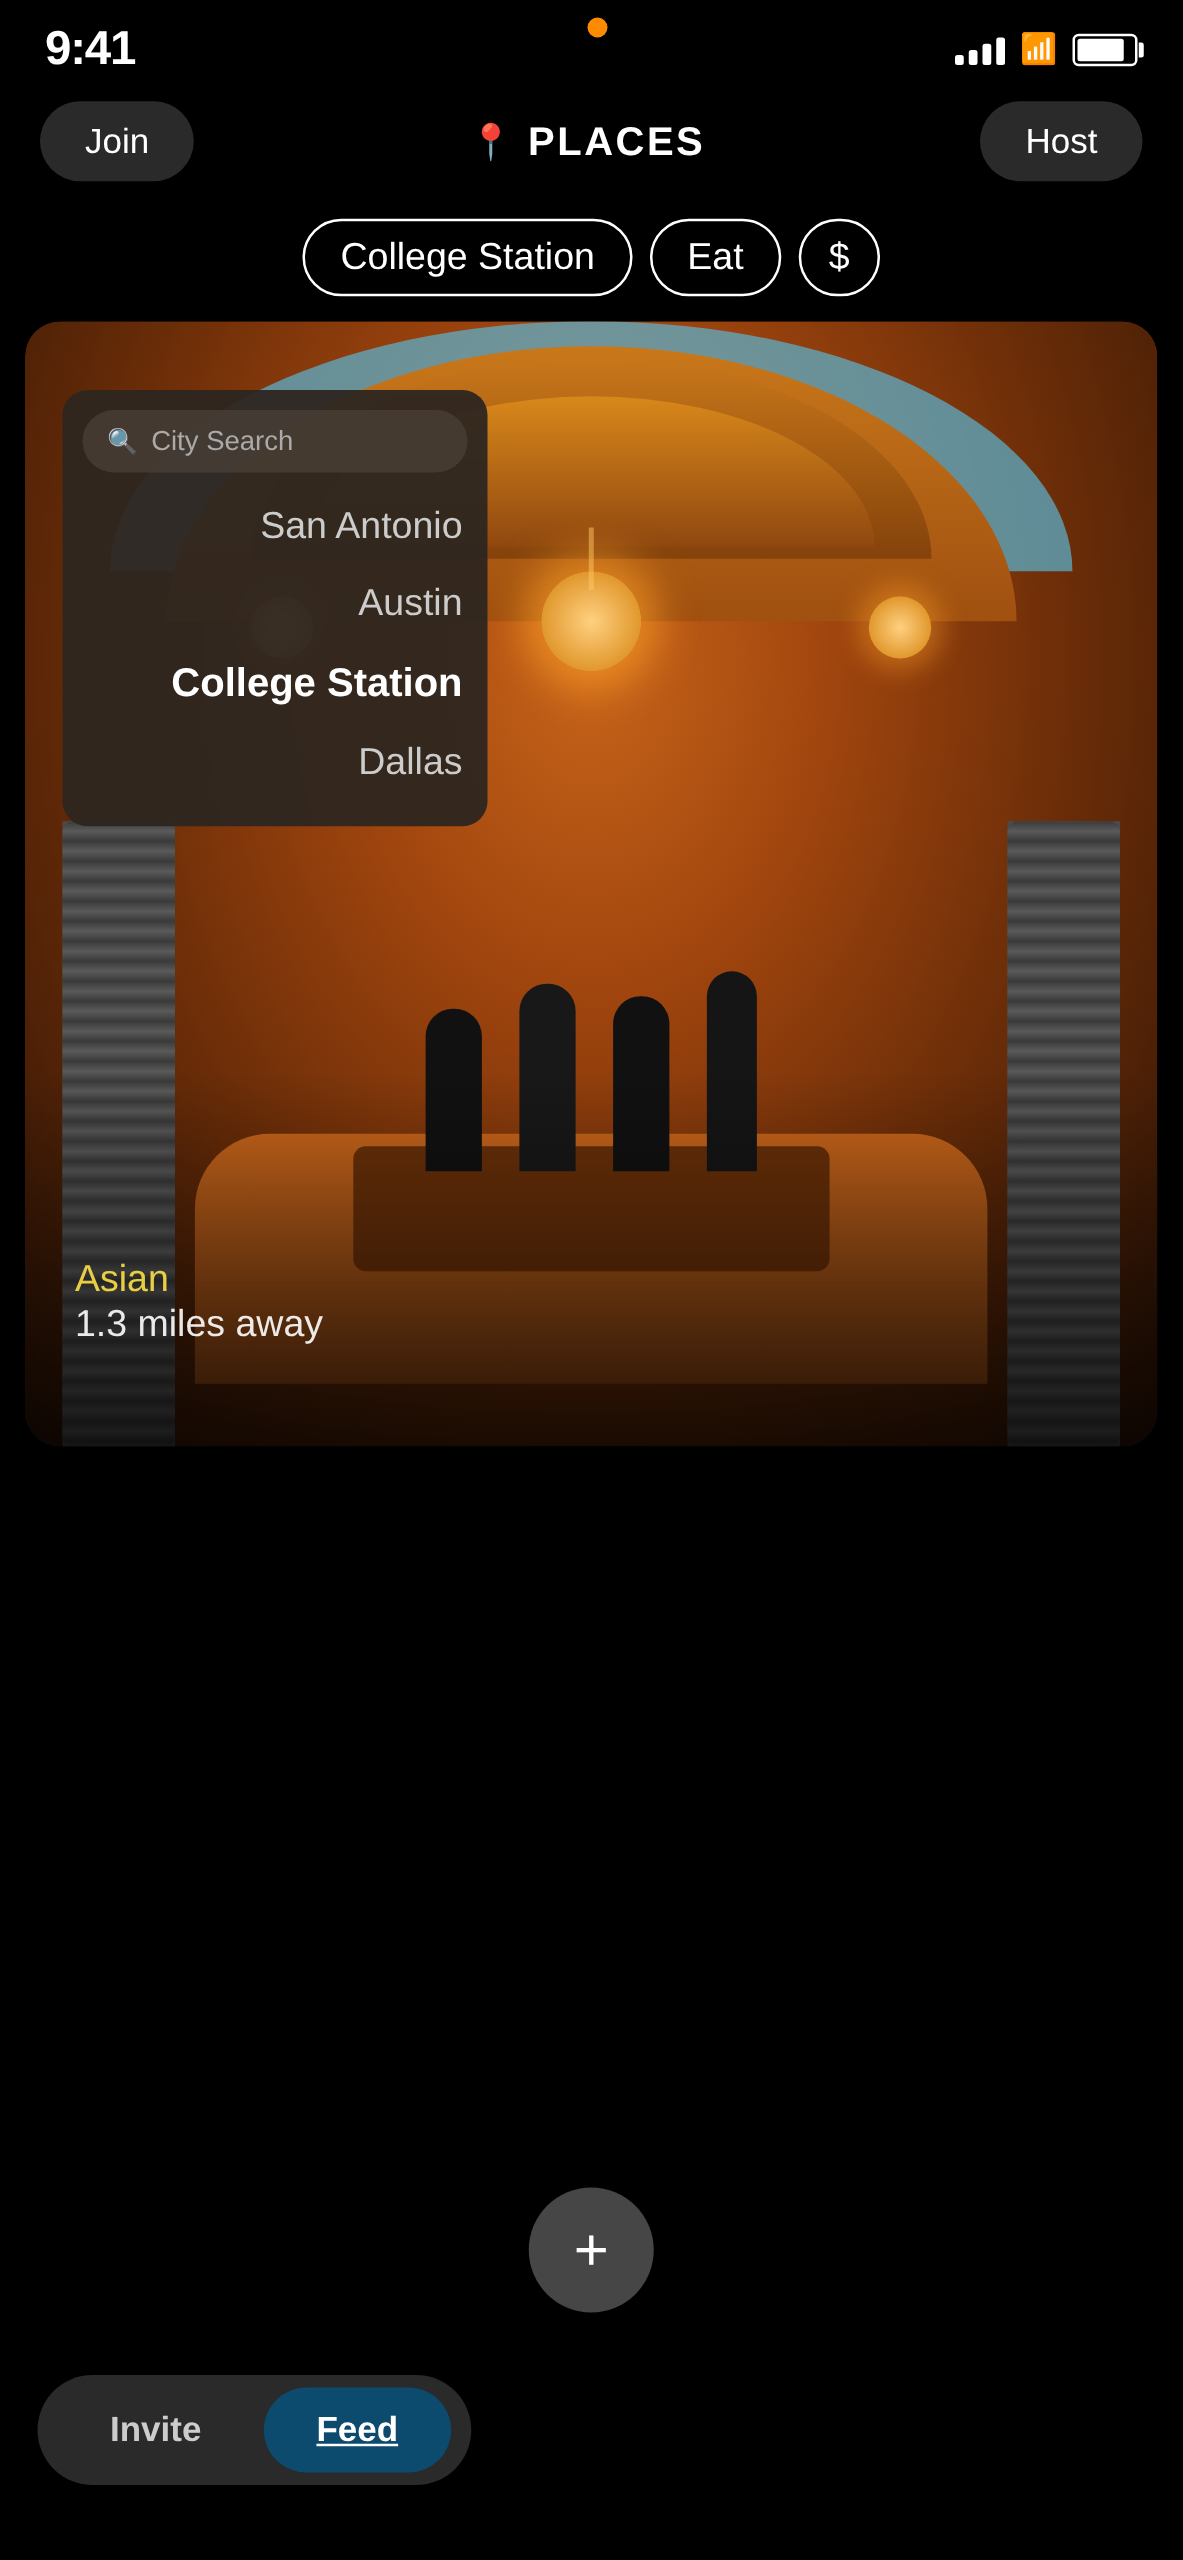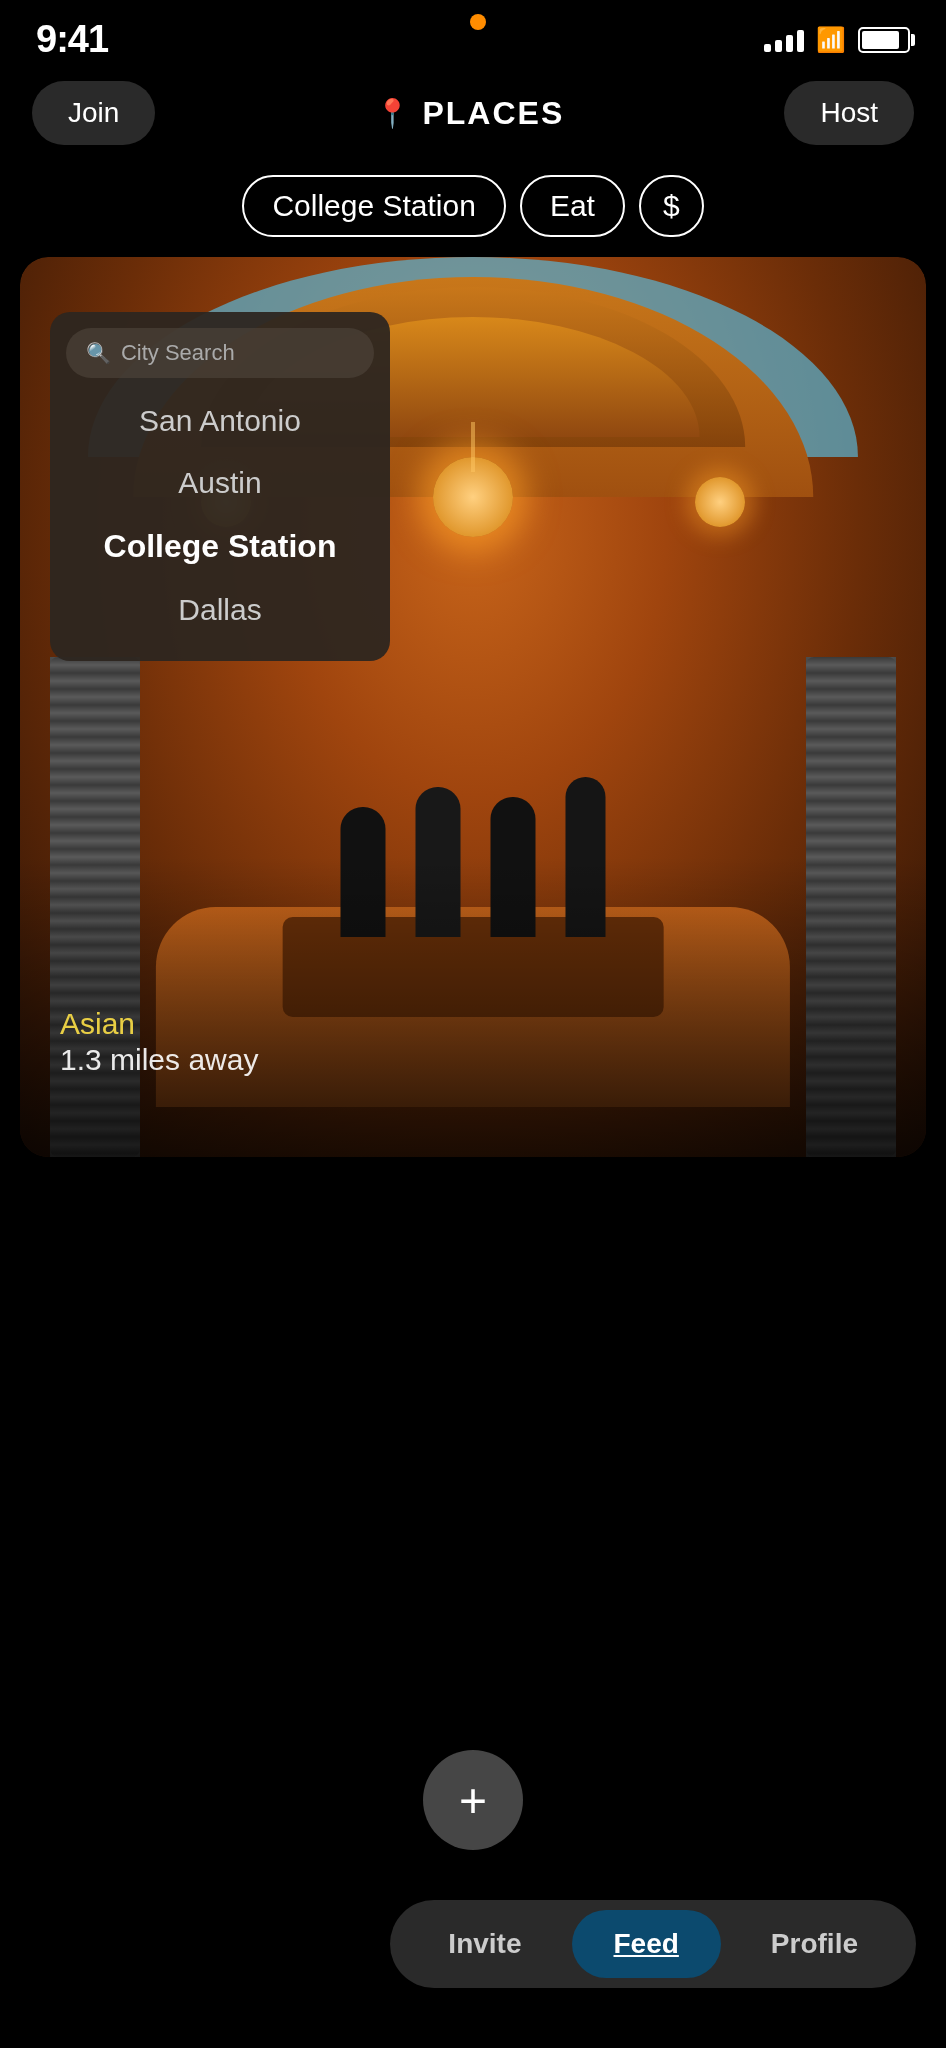--- a/index.html
+++ b/index.html
@@ -297,21 +297,21 @@
       color: #aaa;
       font-size: 20px;
     }
 
     .search-placeholder {
       color: #aaa;
       font-size: 22px;
     }
 
     .dropdown-item {
-      text-align: center;
+      text-align: right;
       padding: 14px 20px;
       font-size: 30px;
       color: #ccc;
       cursor: pointer;
     }
 
     .dropdown-item.active {
       color: #fff;
       font-weight: 700;
       font-size: 32px;
@@ -337,21 +337,21 @@
       font-size: 48px;
       cursor: pointer;
       display: flex;
       align-items: center;
       justify-content: center;
     }
 
     
     .bottom-nav {
       display: flex;
-      justify-content: flex-end;
+      justify-content: flex-start;
       align-items: center;
       padding: 20px 30px 60px;
     }
 
     .bottom-nav-inner {
       display: flex;
       background: #2a2a2a;
       border-radius: 60px;
       padding: 10px 16px;
       gap: 8px;
@@ -480,17 +480,16 @@
   </div>
 
   <div class="plus-btn-container">
     <button class="plus-btn">+</button>
   </div>
 
   <div class="bottom-nav">
     <div class="bottom-nav-inner">
       <button class="nav-tab">Invite</button>
       <button class="nav-tab active">Feed</button>
-      <button class="nav-tab">Profile</button>
     </div>
   </div>
 
 </div>
 
 </body></html>

